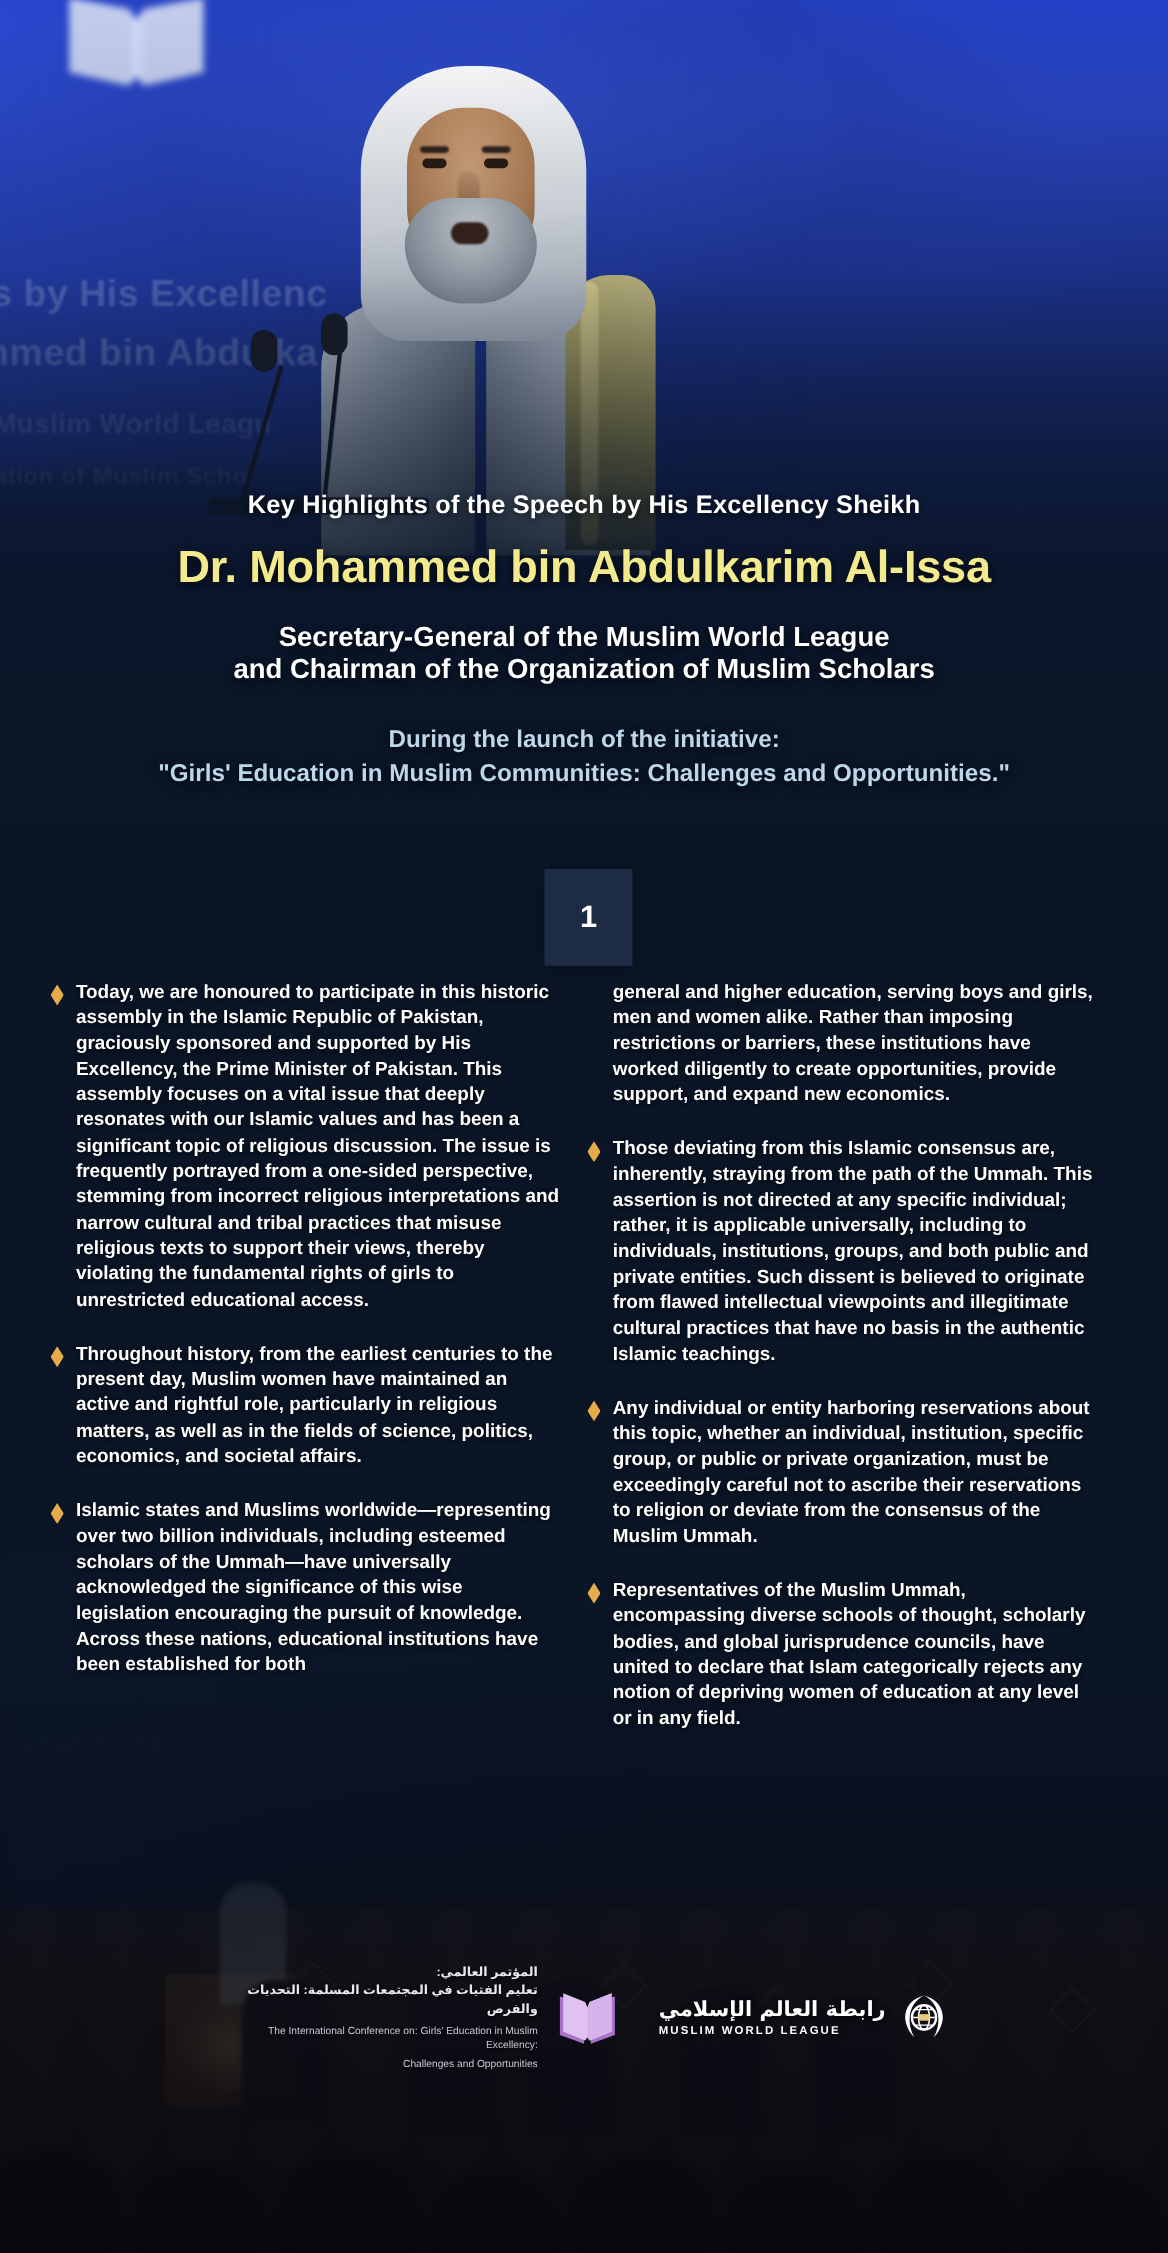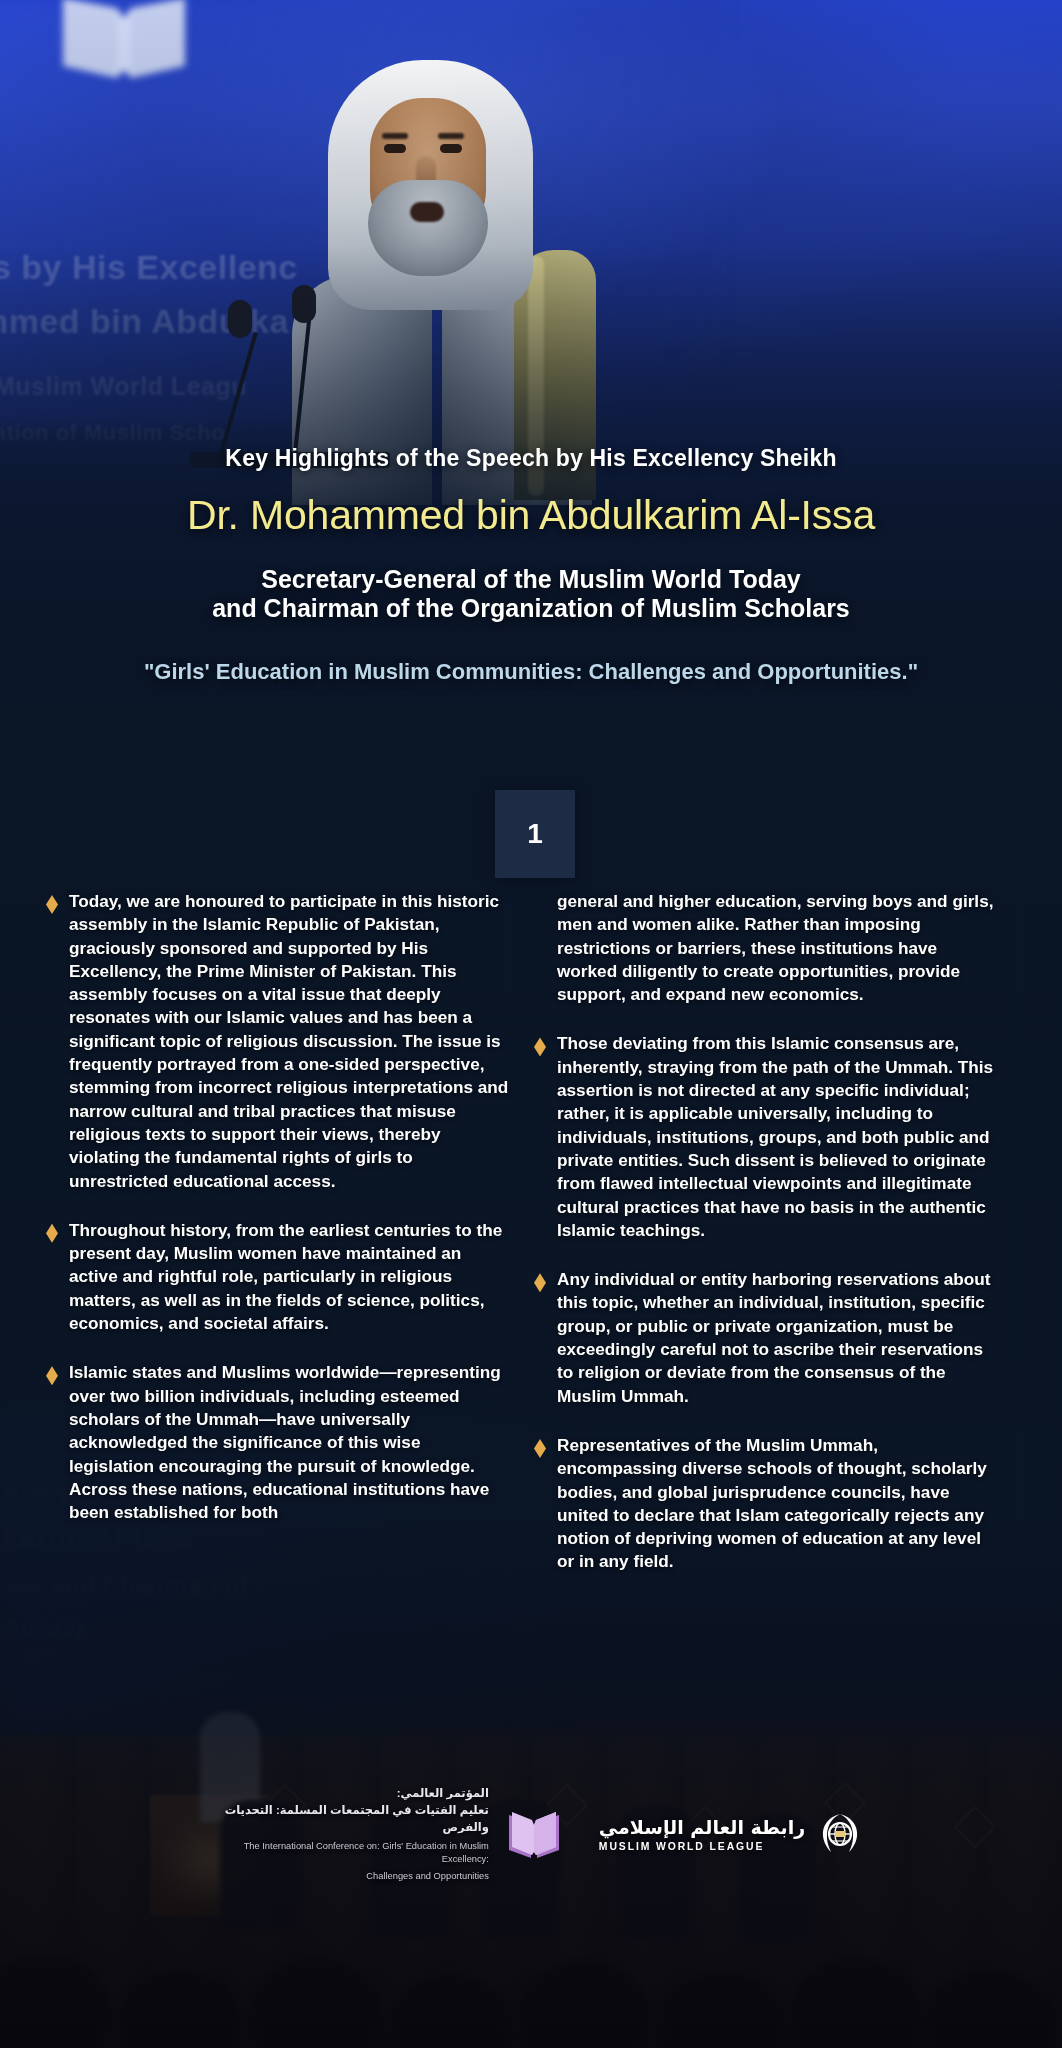--- a/index.html
+++ b/index.html
@@ -183,21 +183,21 @@
 
   .headline-block{
     position:absolute; left:0; top:445px; width:1062px; text-align:center;
   }
   .kicker{
     font-size:23px; font-weight:bold; color:#ffffff; letter-spacing:.2px;
     text-shadow:0 2px 8px rgba(0,0,0,.75);
     margin:0 0 20px 0;
   }
   .name{
-    font-size:41px; font-weight:normal; color:#f3ea8e; letter-spacing:-.2px;
+    font-size:41px; font-weight:bold; color:#f3ea8e; letter-spacing:-.2px;
     text-shadow:0 3px 10px rgba(0,0,0,.8);
     margin:0 0 26px 0;
   }
   .role{
     font-size:25px; font-weight:bold; color:#ffffff; line-height:1.17;
     text-shadow:0 2px 8px rgba(0,0,0,.75);
     margin:0 0 34px 0;
   }
   .launch{
     font-size:22px; font-weight:bold; color:#bcd7ea; line-height:1.25;
@@ -337,24 +337,25 @@
   <div class="crowd-blob" style="left:925px; top:1970px; width:130px; height:104px;"></div>
 
   <div class="scrim"></div>
 
   <div class="content">
 
     <div class="headline-block">
       <div class="kicker">Key Highlights of the Speech by His Excellency Sheikh</div>
       <div class="name">Dr. Mohammed bin Abdulkarim Al-Issa</div>
       <div class="role">
-        <span>Secretary-General of the Muslim World Today</span><br>
+        <span>Secretary-General of the Muslim World League</span><br>
         <span>and Chairman of the Organization of Muslim Scholars</span>
       </div>
       <div class="launch">
+        <span>During the launch of the initiative:</span>
         <span class="l2">"Girls' Education in Muslim Communities: Challenges and Opportunities."</span>
       </div>
     </div>
 
     <div class="num-badge">
       <span>1</span>
     </div>
 
     <div class="columns">
 

